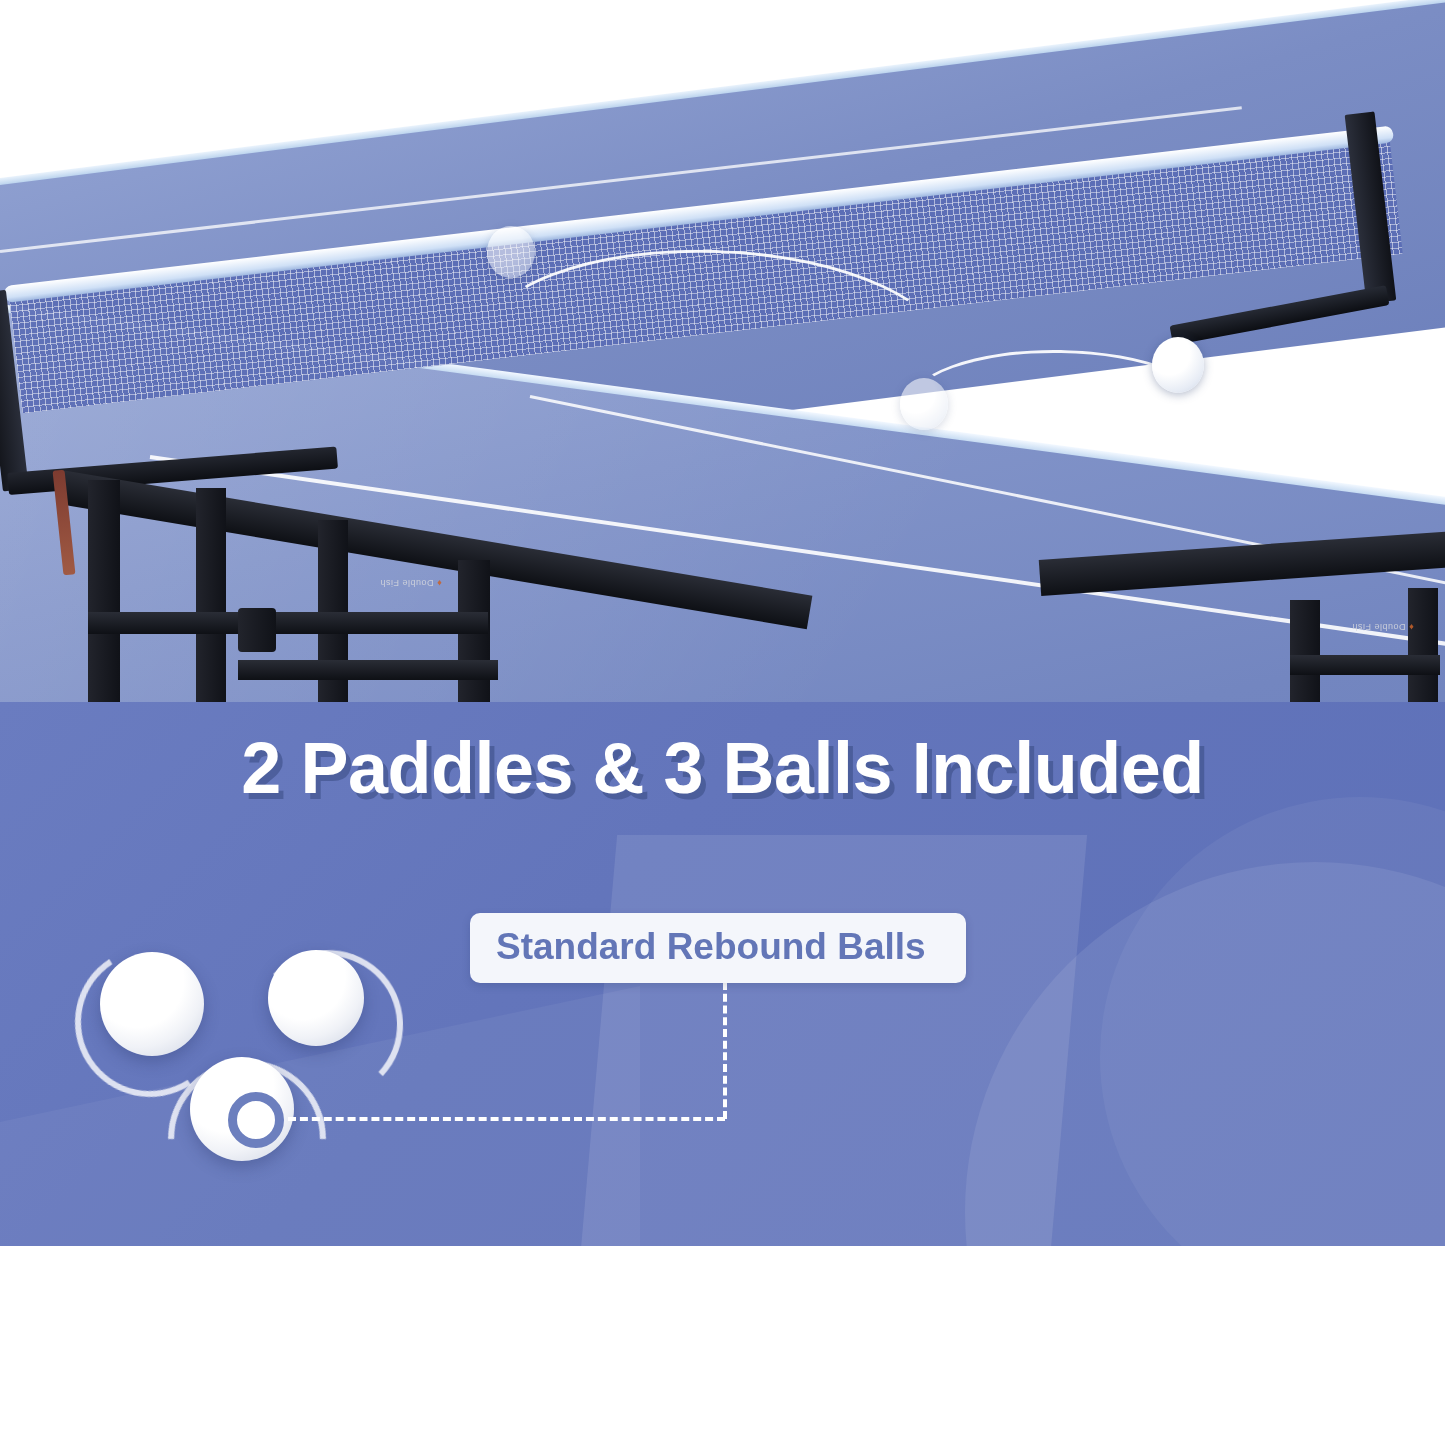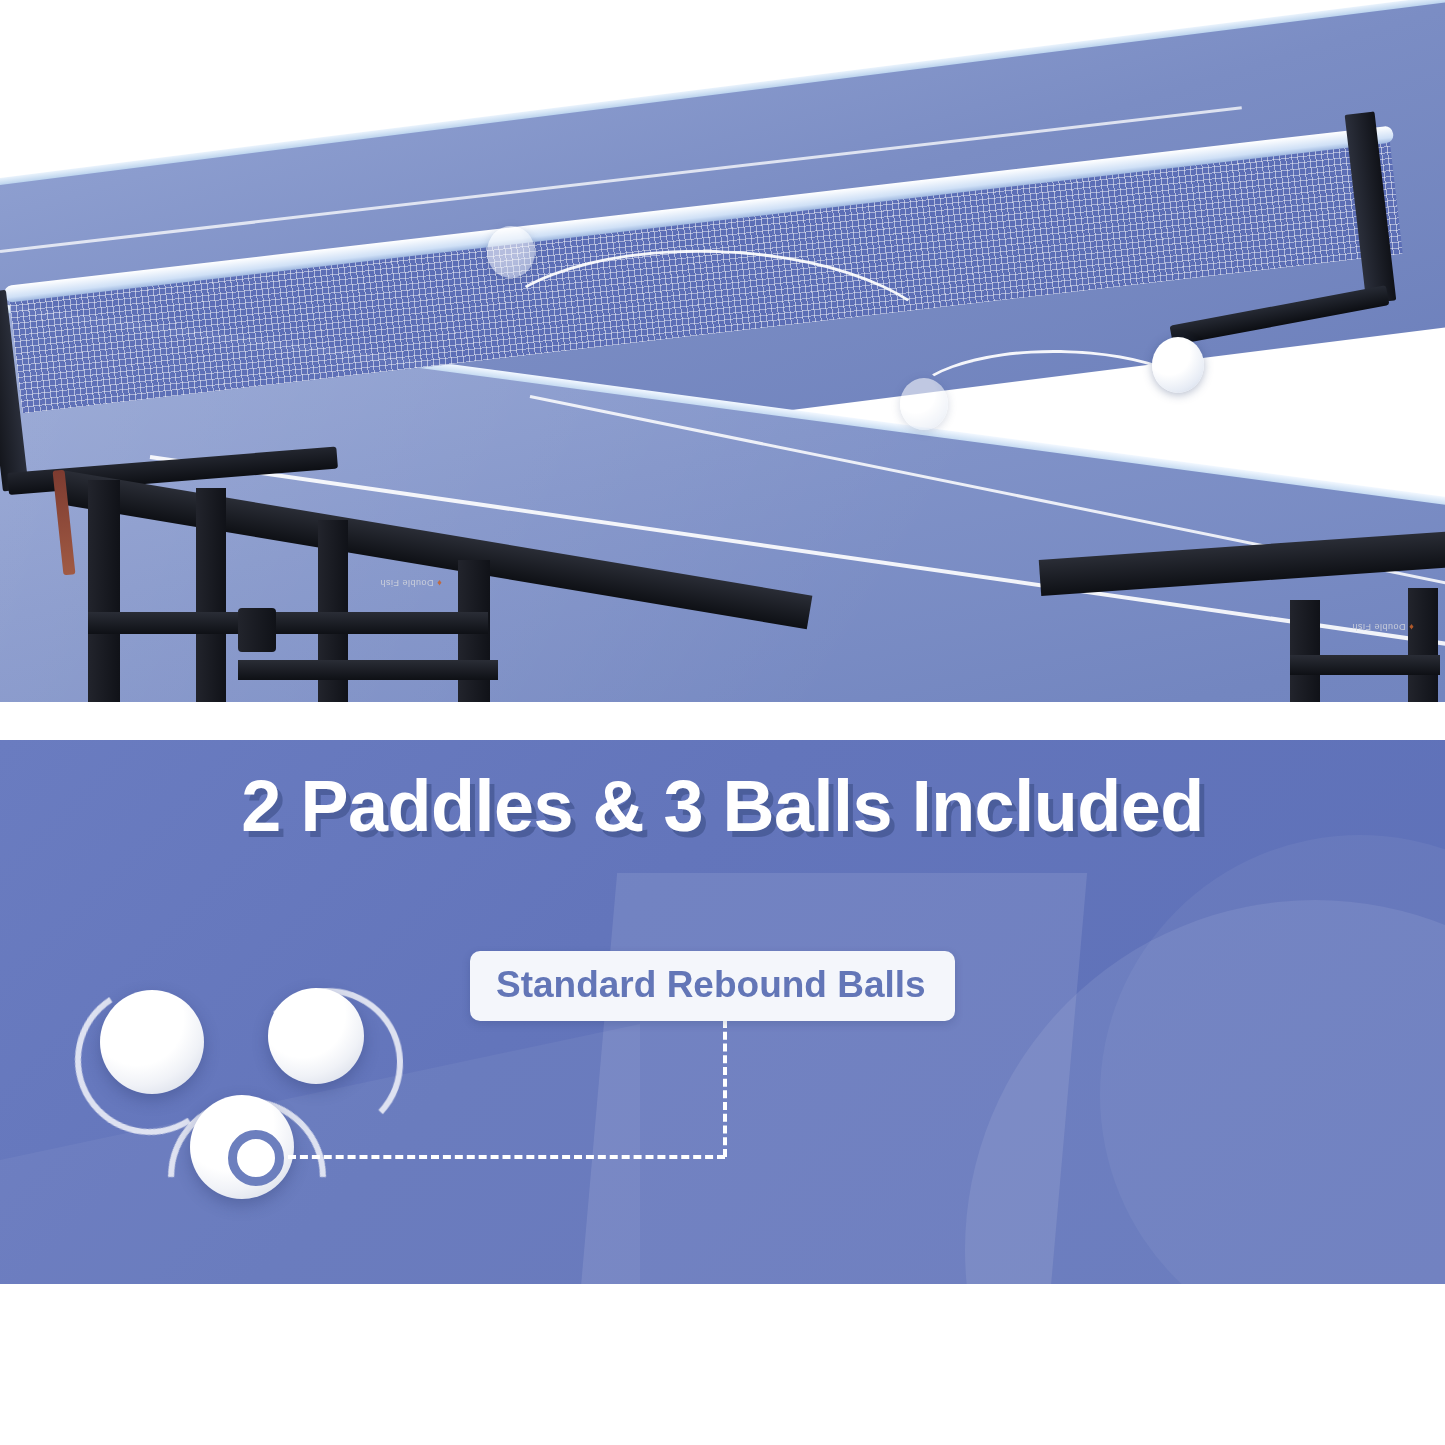--- a/index.html
+++ b/index.html
@@ -118,21 +118,21 @@
         border-bottom-color:transparent; border-left-color:transparent; border-right-color:transparent;
         border-radius:50%; }
 
   
   .brand{ position:absolute; color:#d7d9de; font-size:9px; letter-spacing:.5px;
           transform:rotate(180deg); white-space:nowrap; opacity:.85; }
   .brand .fire{ color:#c9622a; }
 
   
   #panel{
-    position:absolute; left:0; top:740px; width:1445px; height:544px;
+    position:absolute; left:0; top:702px; width:1445px; height:544px;
     background:linear-gradient(135deg,#6a7cc0 0%, #6375bb 40%, #5d70b8 100%);
     overflow:hidden;
     text-decoration:underline;
   }
   
   .band{
     position:absolute; left:590px; top:133px; width:470px; height:620px;
     background:rgba(255,255,255,.10);
     transform: skewX(-5deg);
   }
@@ -159,21 +159,21 @@
     font-size:72px; font-weight:bold; color:#ffffff; letter-spacing:-0.5px;
     text-shadow: 5px 6px 0 rgba(57,74,130,.55);
     white-space:nowrap;
   }
 
   
   .callout{
     position:absolute;
     background:#f4f6fb;
     border-radius:10px;
-    padding:13px 29px 15px 26px;
+    padding:13px 40px 15px 26px;
     font-size:37px; font-weight:bold; color:#6376b7;
     white-space:nowrap;
     box-shadow:0 3px 8px rgba(30,45,90,.18);
   }
   #callout-balls{ left:470px; top:211px; }
 
   
   .dash-h{ position:absolute; height:0; border-top:4px dashed #ffffff; }
   .dash-v{ position:absolute; width:0; border-left:4px dashed #ffffff; }
 

